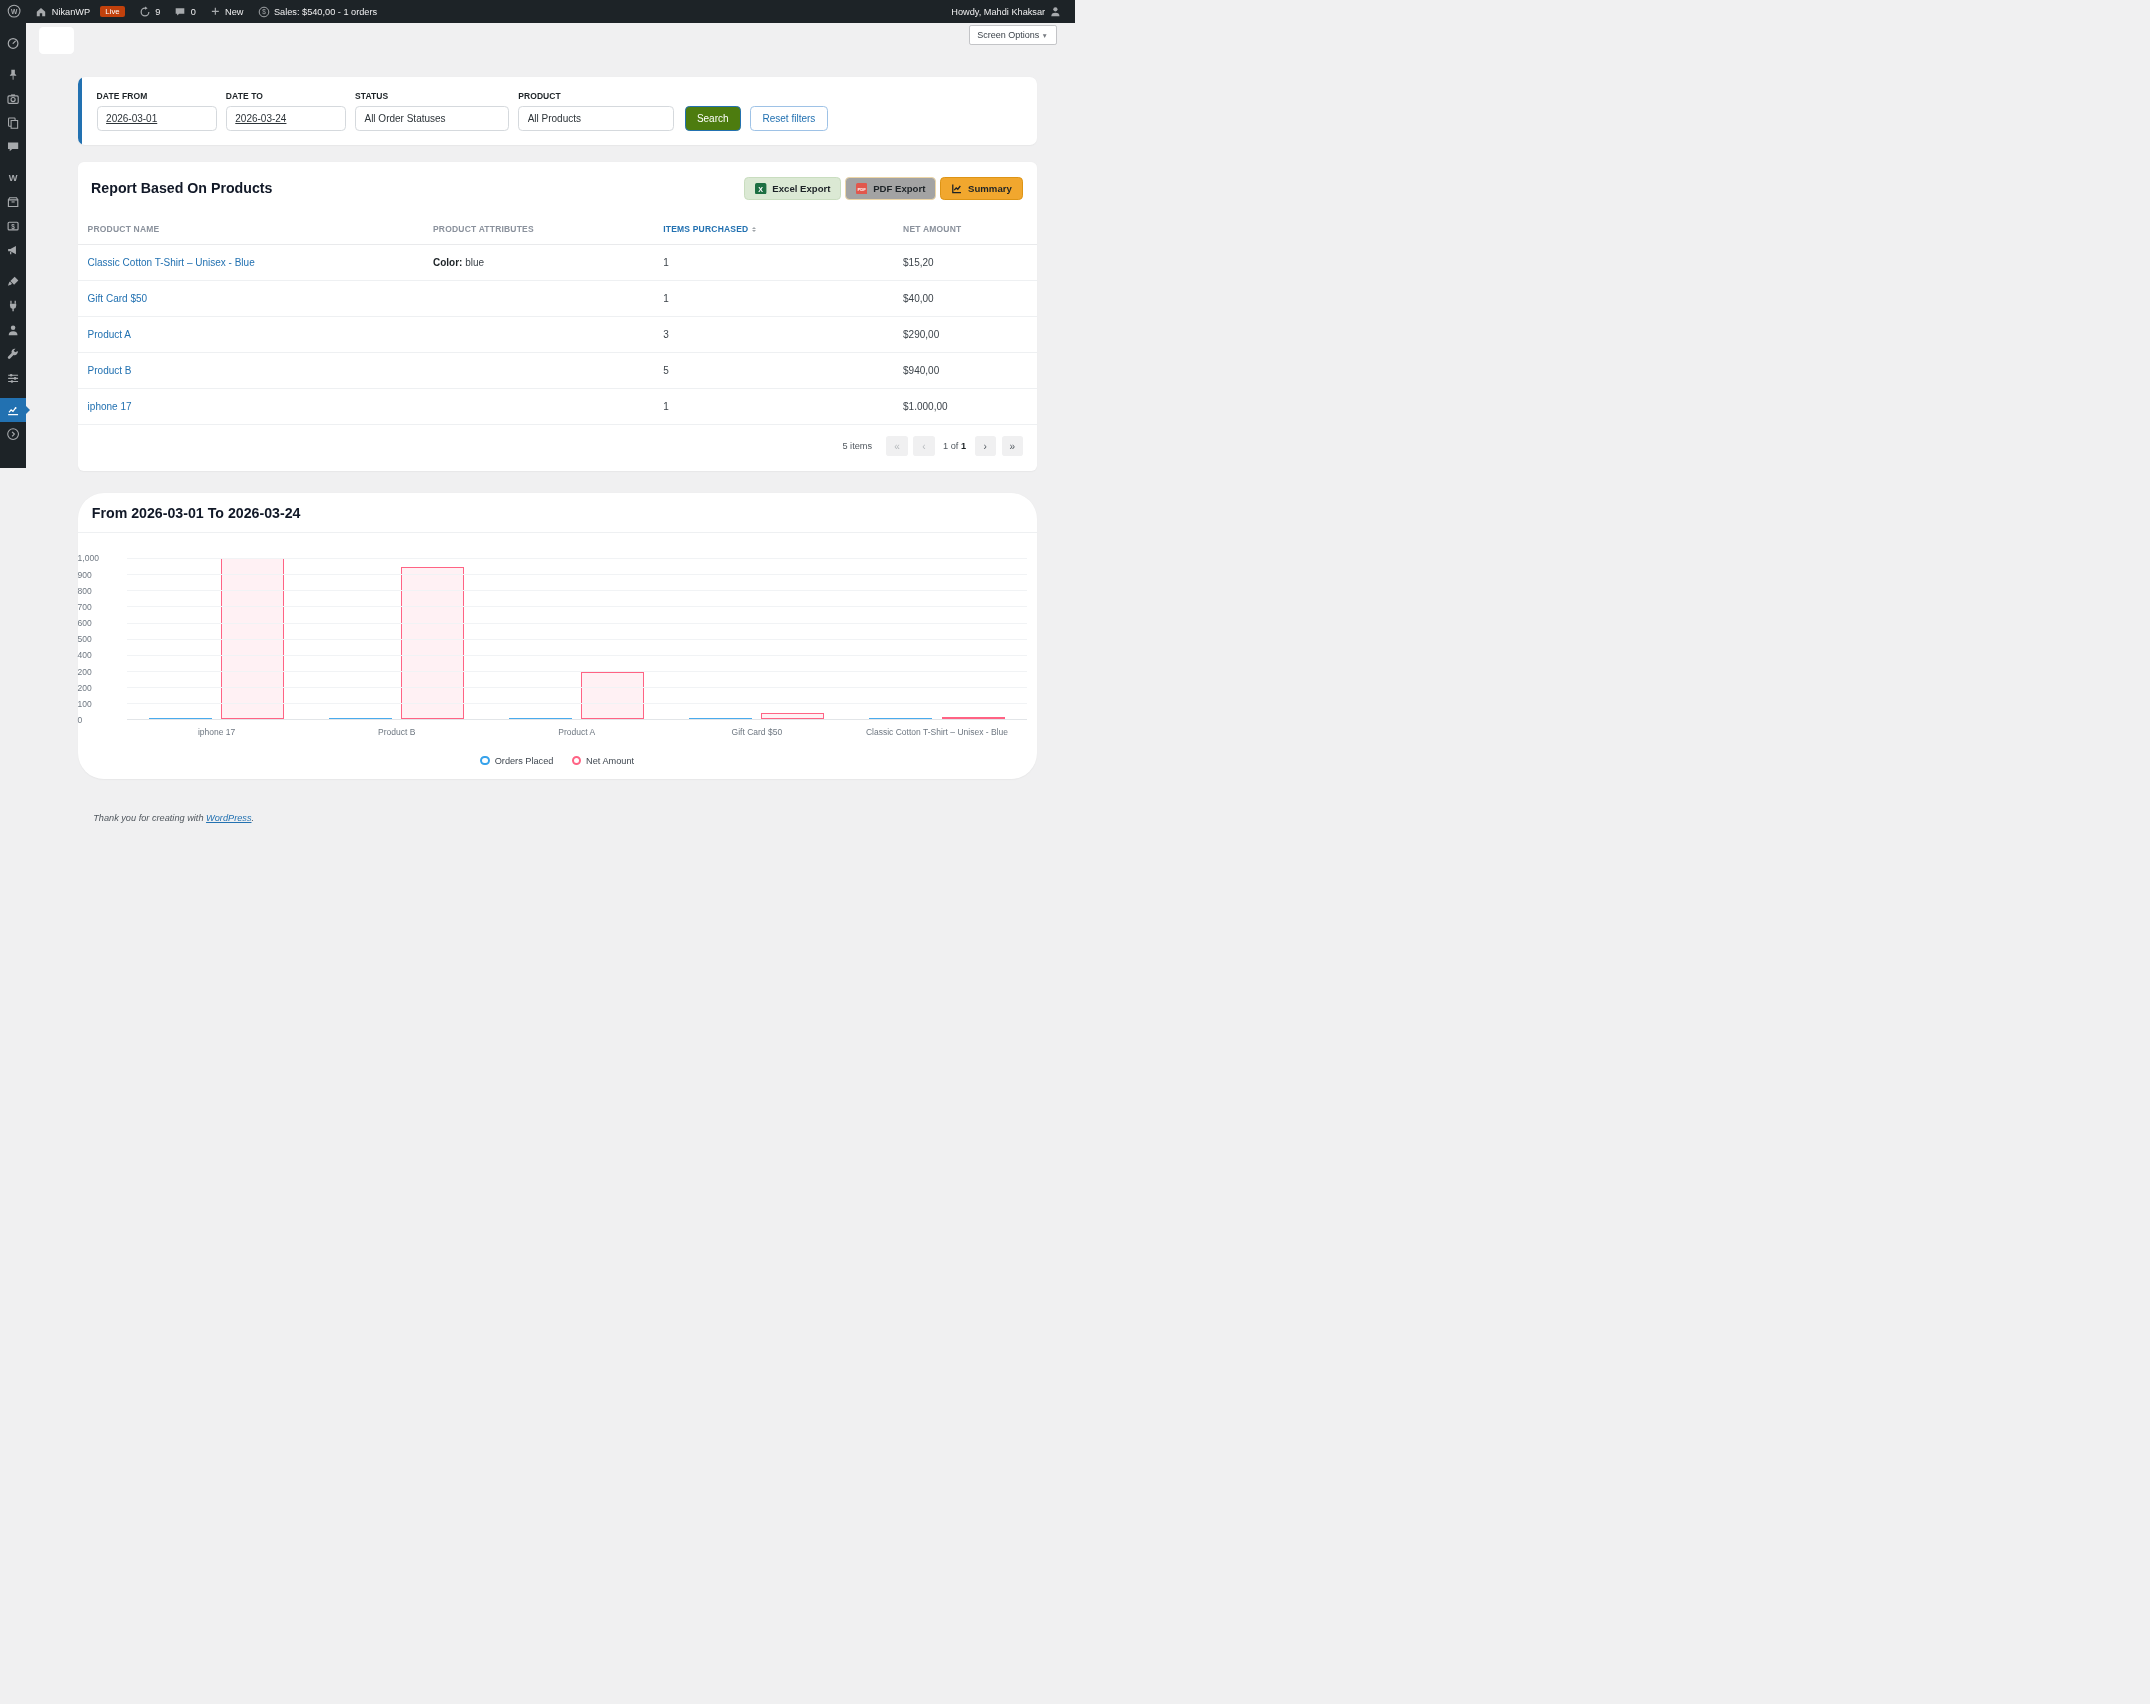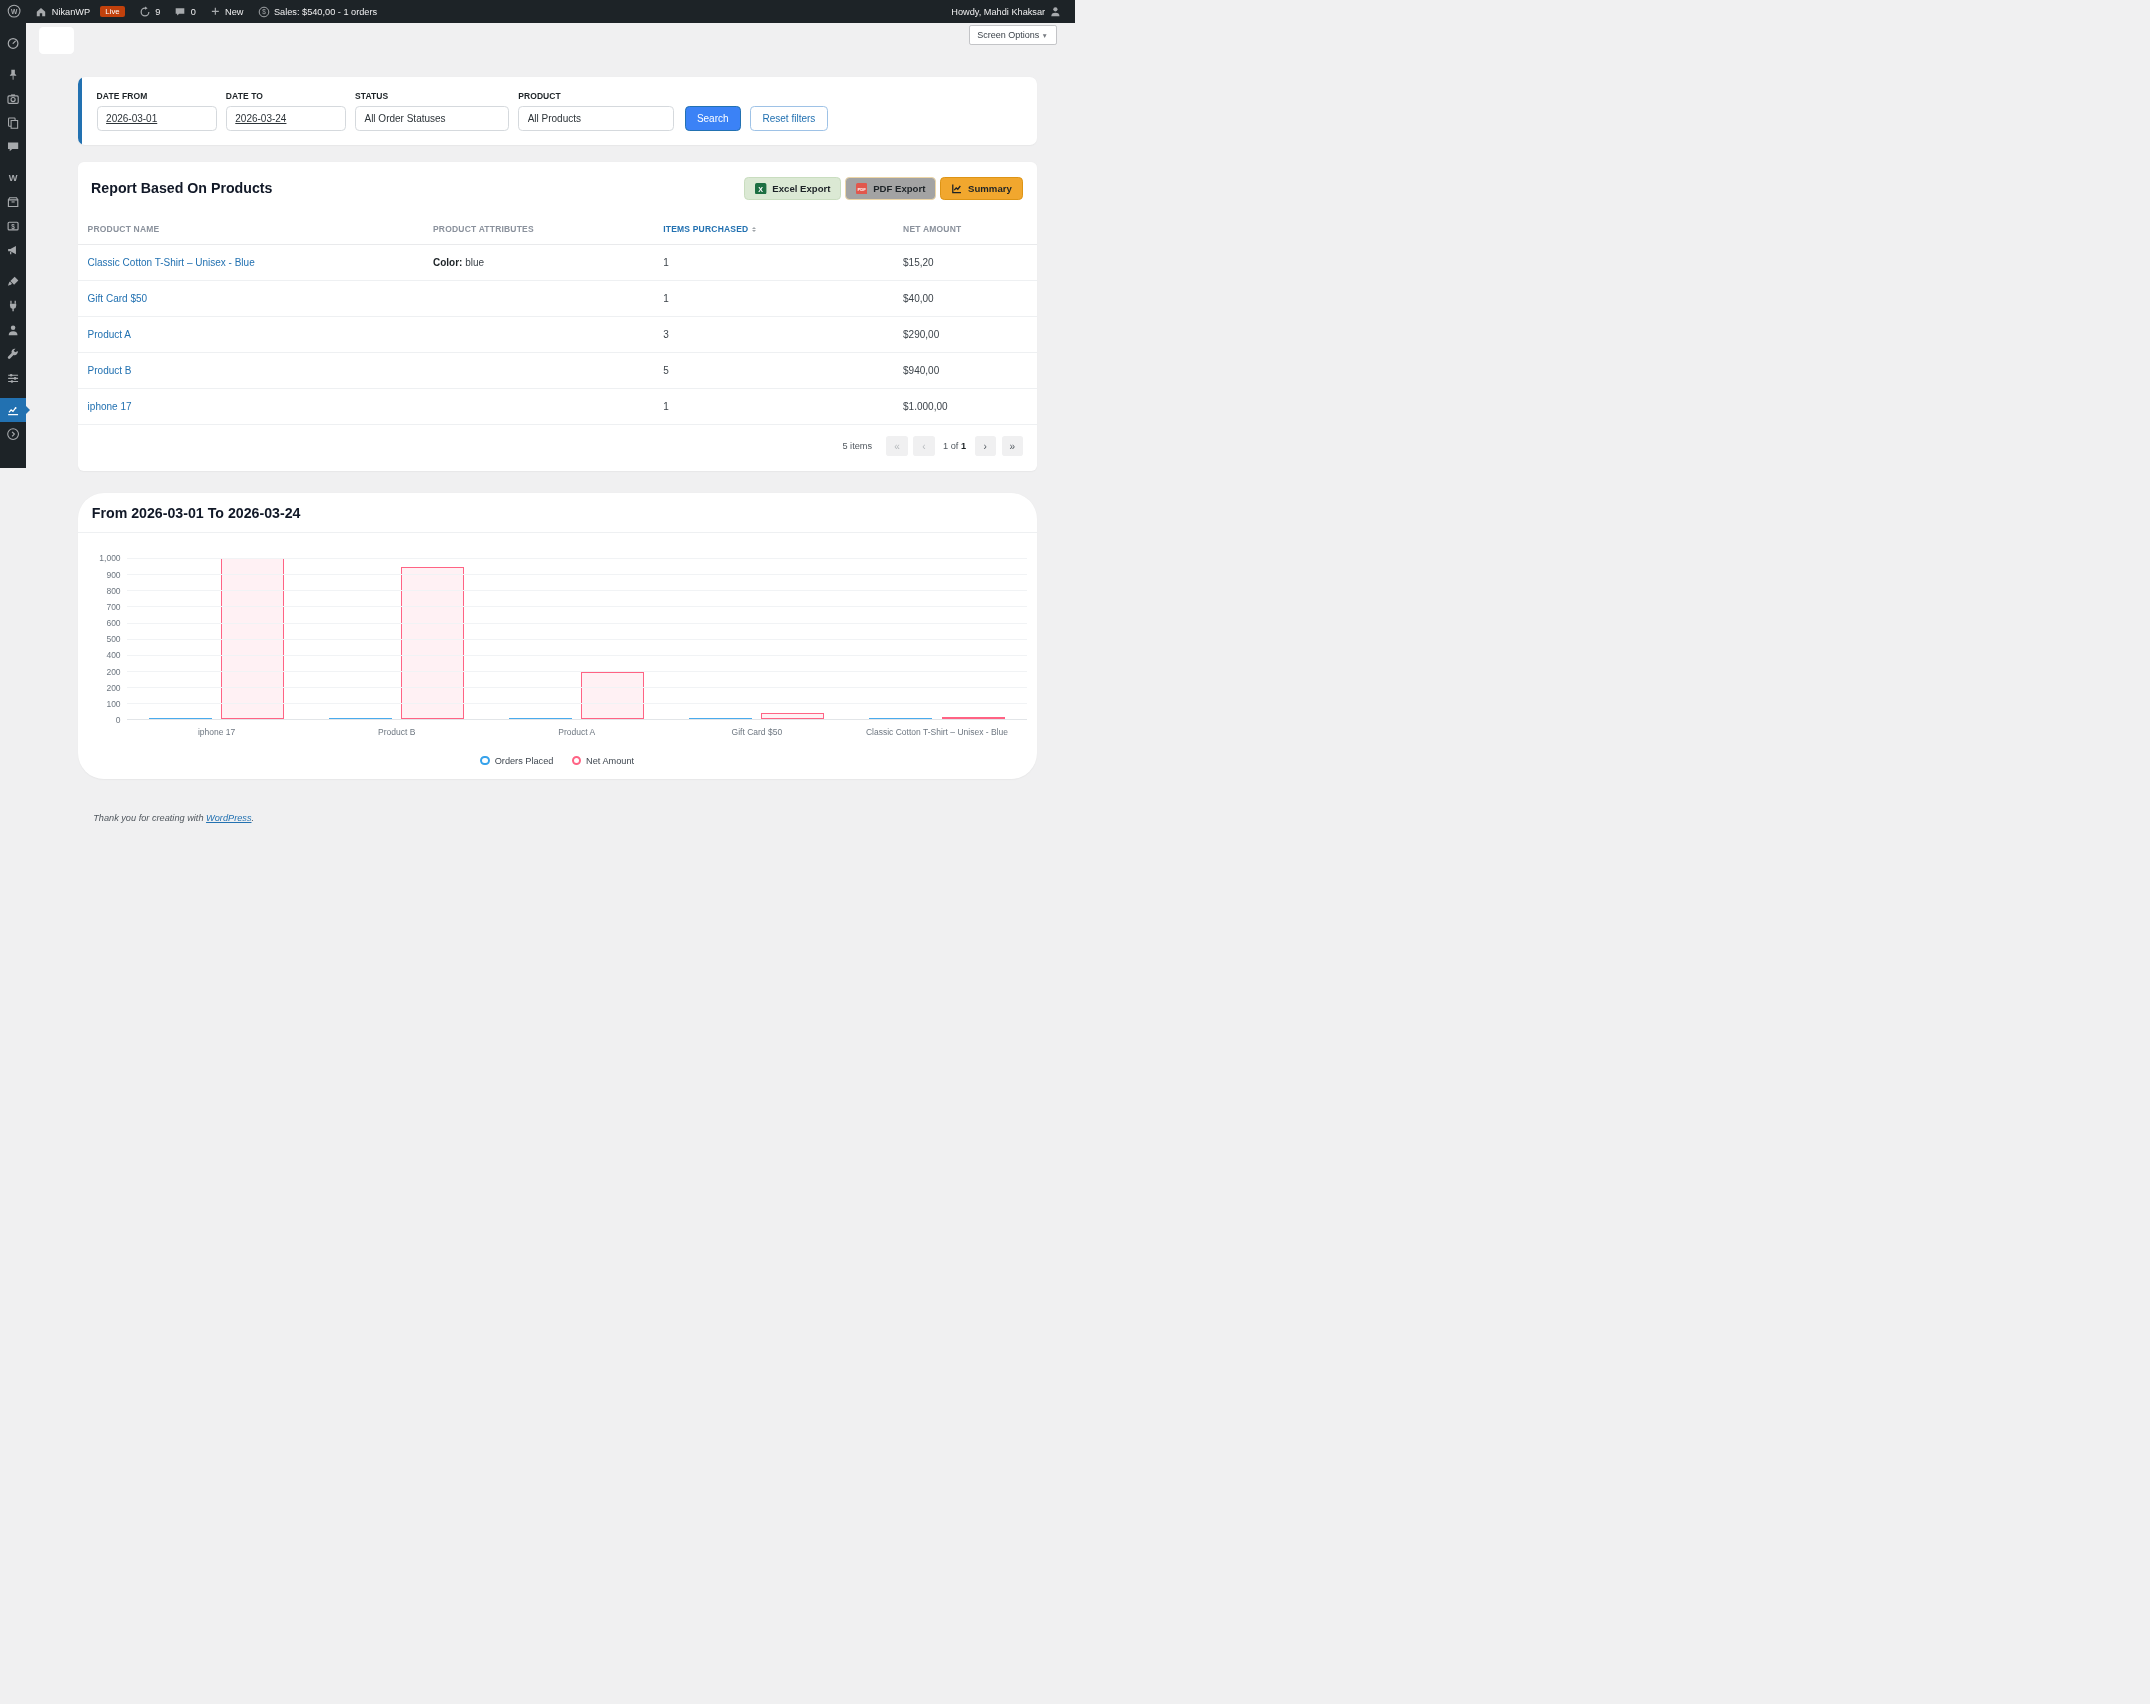--- a/index.html
+++ b/index.html
@@ -68,21 +68,21 @@
   }
   .filter-accent { position:absolute; left:0; top:0; bottom:0; width:4.3px; background:#2271b1; }
   .field { display:flex; flex-direction:column; gap:5px; }
   .field label { font-size:8.5px; font-weight:700; letter-spacing:0.1px; color:#1d2327; }
   .field input {
     height:25.6px; border:0.7px solid #d5d9dd; border-radius:4.3px; padding:0 8.5px;
     font-size:10px; color:#2c3338; font-family:"Liberation Sans",sans-serif; outline:none; background:#fff;
   }
   .w-date { width:120px;text-decoration:underline; } .w-status { width:154px; } .w-product { width:156px; }
   .btn { height:25.6px; border-radius:4.3px; font-size:10px; cursor:pointer; font-family:"Liberation Sans",sans-serif; }
-  .btn-primary { background:#3b82f6; color:#fff; border:0.7px solid #2271b1; width:56px; font-weight:500; margin-left:1.4px; }
+  .btn-primary { background:#4d7c0f; color:#fff; border:0.7px solid #2271b1; width:56px; font-weight:500; margin-left:1.4px; }
   .btn-outline { background:#fff; color:#2271b1; border:0.7px solid #9ec2e6; width:78px; }
 
   
   .report-card { margin-top:16.4px; padding-bottom:5.7px; }
   .report-head { display:flex; justify-content:space-between; align-items:center; padding:15px 14.2px 13.5px 13.5px; }
   .report-head h2 { font-size:14.2px; font-weight:700; color:#111827; }
   .export-buttons { display:flex; gap:3.6px; align-items:center; }
   .xbtn {
     height:23.5px; border-radius:4.3px; display:flex; align-items:center; gap:5.7px;
     padding:0 10px; font-size:9.6px; font-weight:600; color:#1d2327; cursor:pointer;
@@ -115,21 +115,21 @@
   }
   .pg-btn.disabled { color:#b6babd; }
   .page-info { font-size:9.2px; color:#50575e; padding:0 2.8px; }
   .page-info b { color:#1d2327; }
 
   
   .chart-card { margin-top:22px;border-radius:26px; }
   .chart-head { padding:12px 14.2px 10.7px; border-bottom:0.7px solid #eef0f2; }
   .chart-head h2 { font-size:14.2px; font-weight:700; color:#111827; }
   .chart-region { position:relative; height:246px; }
-  .ytick { position:absolute; left:0; width:43px; text-align:right; font-size:8.5px; color:#6e7781;padding-left:20px; }
+  .ytick { position:absolute; left:0; width:43px; text-align:left; font-size:8.5px; color:#6e7781; }
   .plot { position:absolute; left:49px; right:10px; top:25.6px; height:161px; }
   .gridline { position:absolute; left:0; right:0; height:0.7px; background:#f1f3f5; }
   .gridline.baseline { background:#e2e5e8; }
   .bar-groups { position:absolute; left:0; right:0; top:0; bottom:0; display:flex; align-items:flex-end; }
   .slot { flex:1; display:flex; justify-content:center; align-items:flex-end; gap:9.2px; height:100%; }
   .bar { width:63px; }
   .x-axis { position:absolute; left:49px; right:10px; top:194px; display:flex; }
   .cat { flex:1; text-align:center; font-size:8.5px; color:#6e7781; }
   .legend { position:absolute; top:223px; left:0; right:0; display:flex; justify-content:center; align-items:center; gap:18.5px; }
   .legend-item { display:flex; align-items:center; gap:5px; font-size:9.2px; color:#3f4750; cursor:pointer; }

